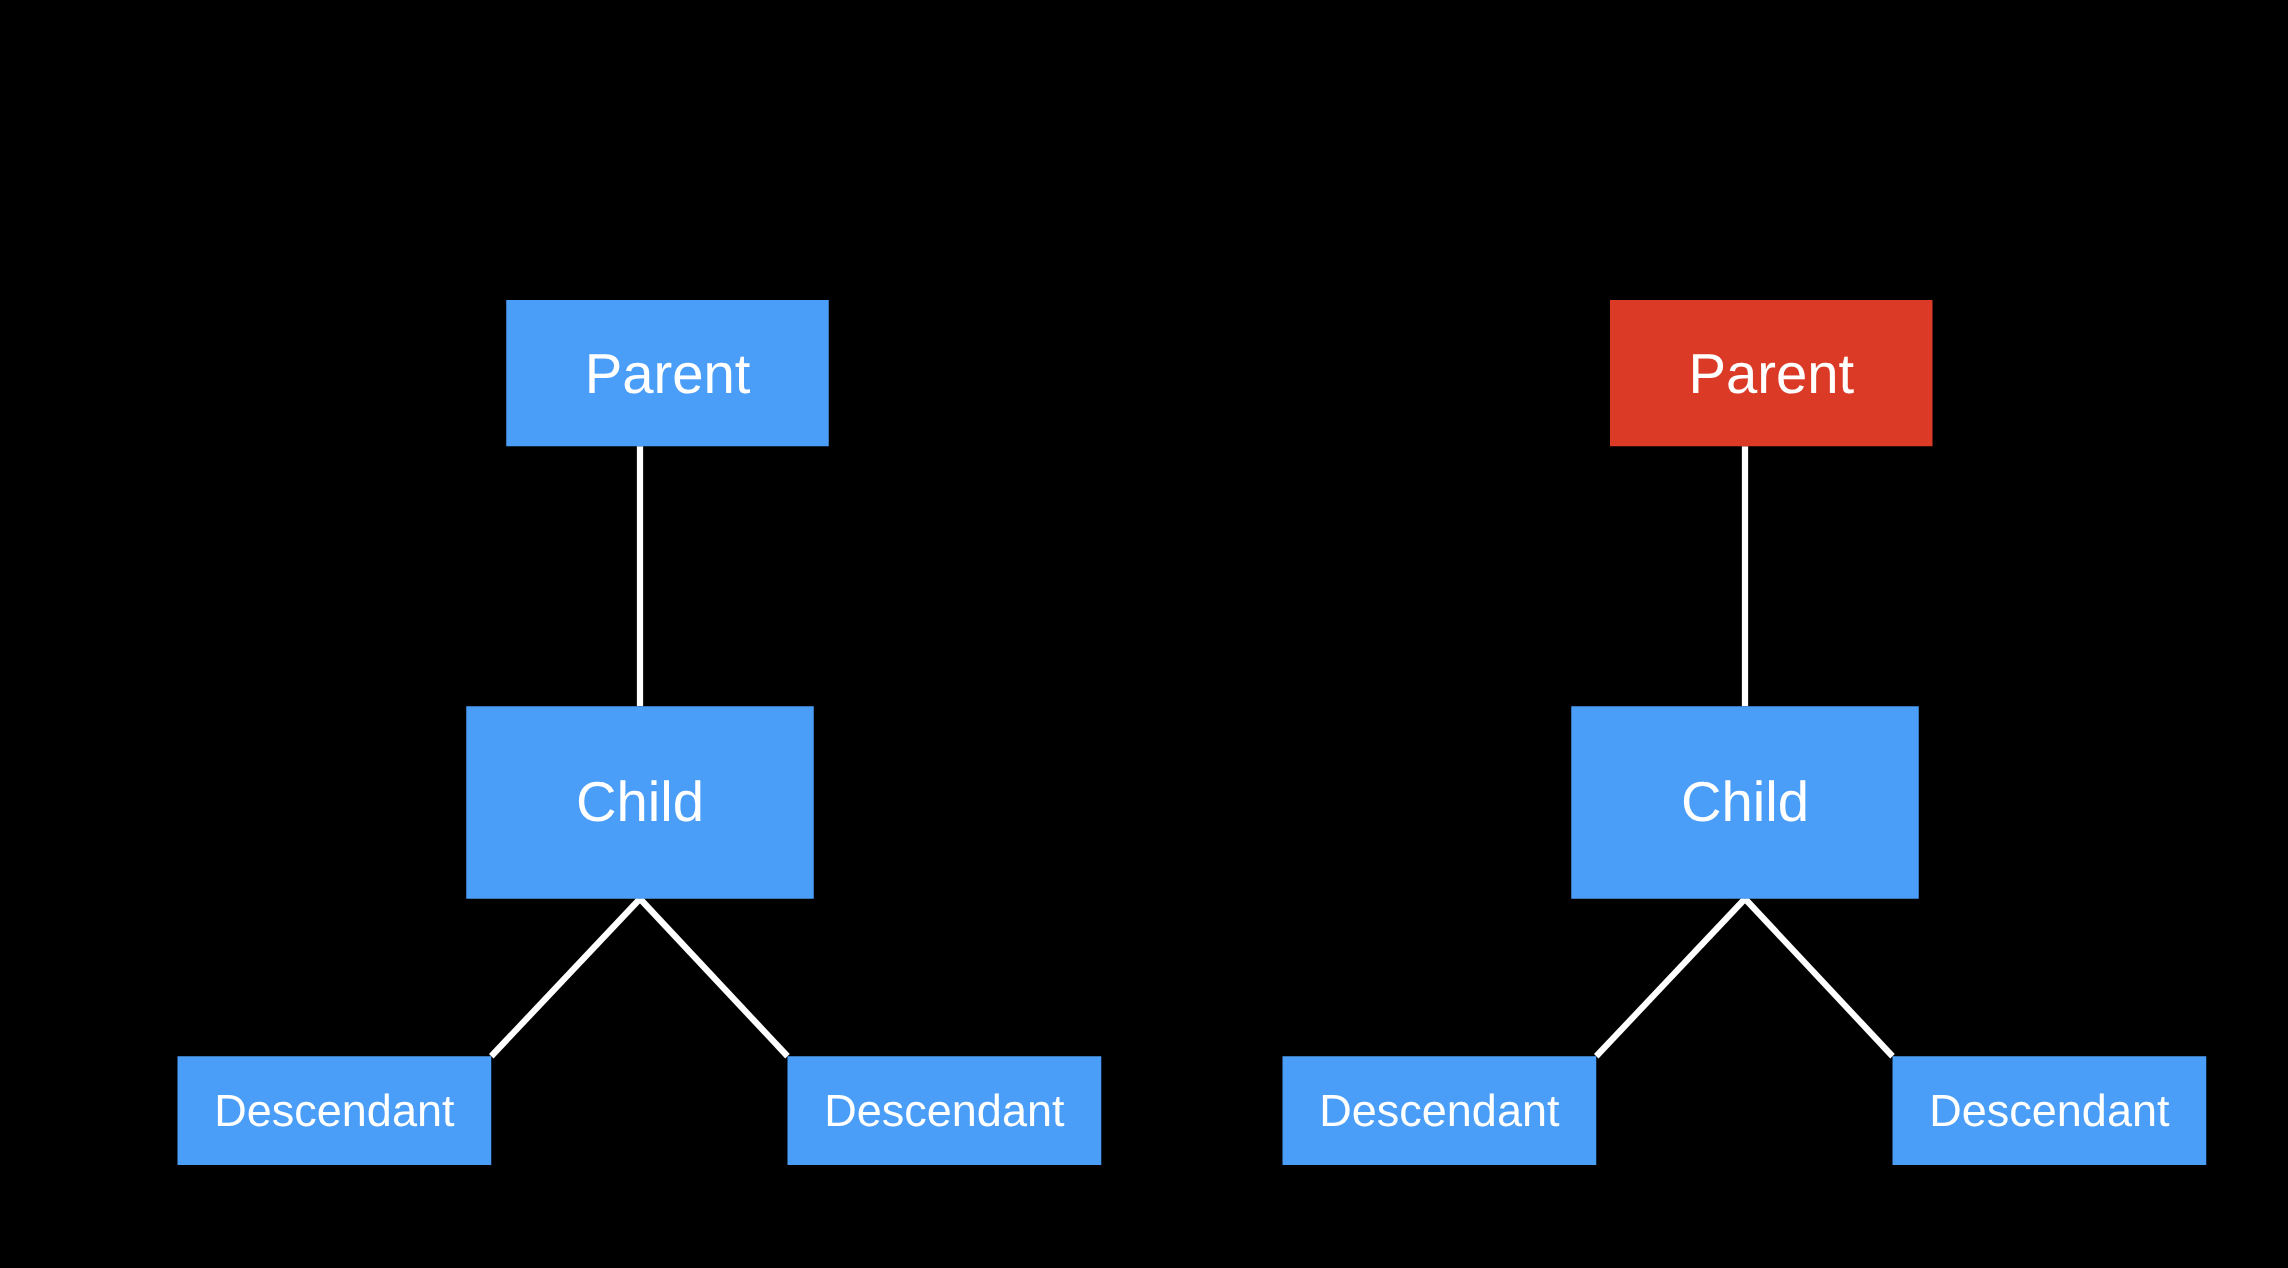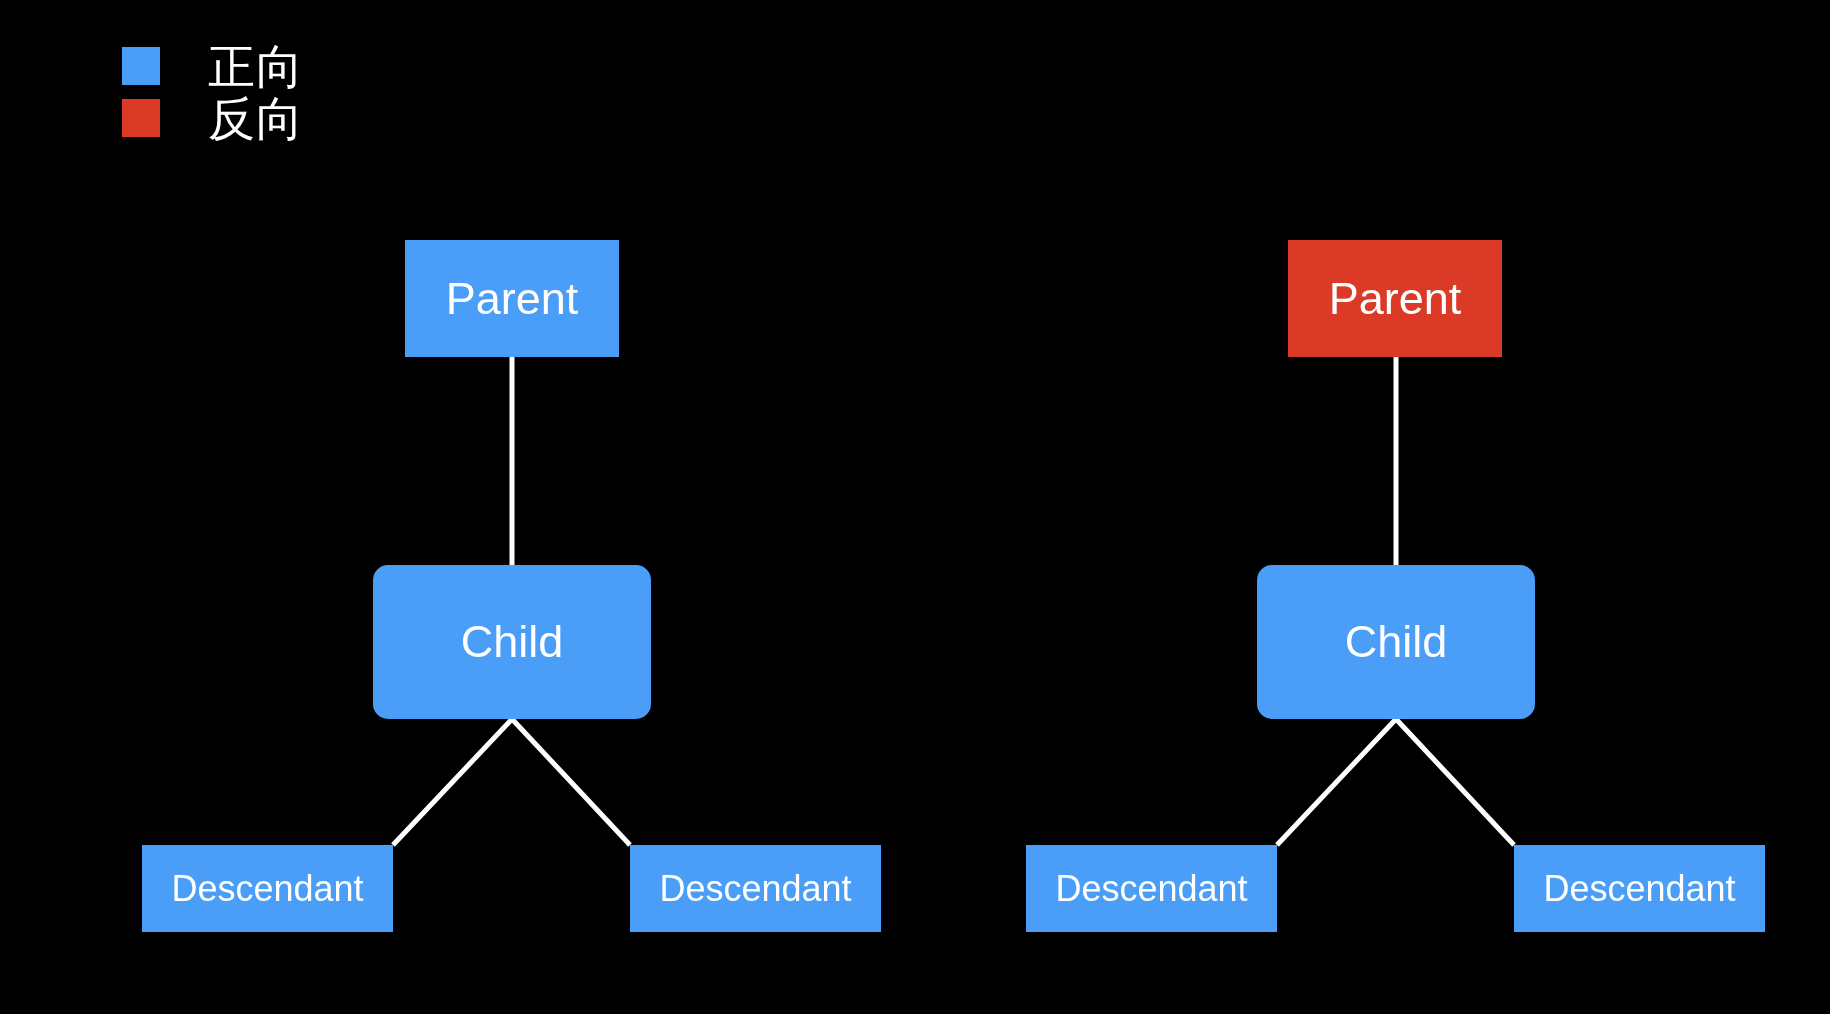--- a/index.html
+++ b/index.html
@@ -64,30 +64,29 @@
     align-items: center;
     justify-content: center;
     color: #ffffff;
     box-sizing: border-box;
     white-space: nowrap;
   }
   .node.forward { background: #4a9ef8; }
   .node.reverse { background: #db3b26; }
 
   .node.parent {
-    width: 214px;
+    width: 258px;
     height: 117px;
     font-size: 45px;
     justify-content: center;
   }
   .node.child {
     width: 278px;
     height: 154px;
     font-size: 45px;
-    border-radius: 15px;
   }
   .node.descendant {
     width: 251px;
     height: 87px;
     font-size: 36px;
     text-align: right;
   }
 
   
   .lt-parent { left: 405px; top: 240px; }
@@ -99,30 +98,20 @@
   .rt-parent { left: 1288px; top: 240px; }
   .rt-child  { left: 1257px; top: 565px; }
   .rt-desc-a { left: 1026px; top: 845px; }
   .rt-desc-b { left: 1514px; top: 845px; }
 </style>
 </head>
 <body>
 
 <div id="stage">
 
-  <div class="legend">
-    <div class="legend-row">
-      <span class="legend-swatch forward"></span>
-      <span class="legend-label">正向</span>
-    </div>
-    <div class="legend-row">
-      <span class="legend-swatch reverse"></span>
-      <span class="legend-label">反向</span>
-    </div>
-  </div>
 
   <svg class="edges" viewBox="0 0 1830 1014" width="1830" height="1014" xmlns="http://www.w3.org/2000/svg">
 
     <line x1="512" y1="357" x2="512" y2="565" stroke="#ffffff" stroke-width="5"></line>
     <line x1="512" y1="719" x2="393" y2="845" stroke="#ffffff" stroke-width="5"></line>
     <line x1="512" y1="719" x2="630" y2="845" stroke="#ffffff" stroke-width="5"></line>
 
     <line x1="1396" y1="357" x2="1396" y2="565" stroke="#ffffff" stroke-width="5"></line>
     <line x1="1396" y1="719" x2="1277" y2="845" stroke="#ffffff" stroke-width="5"></line>
     <line x1="1396" y1="719" x2="1514" y2="845" stroke="#ffffff" stroke-width="5"></line>

